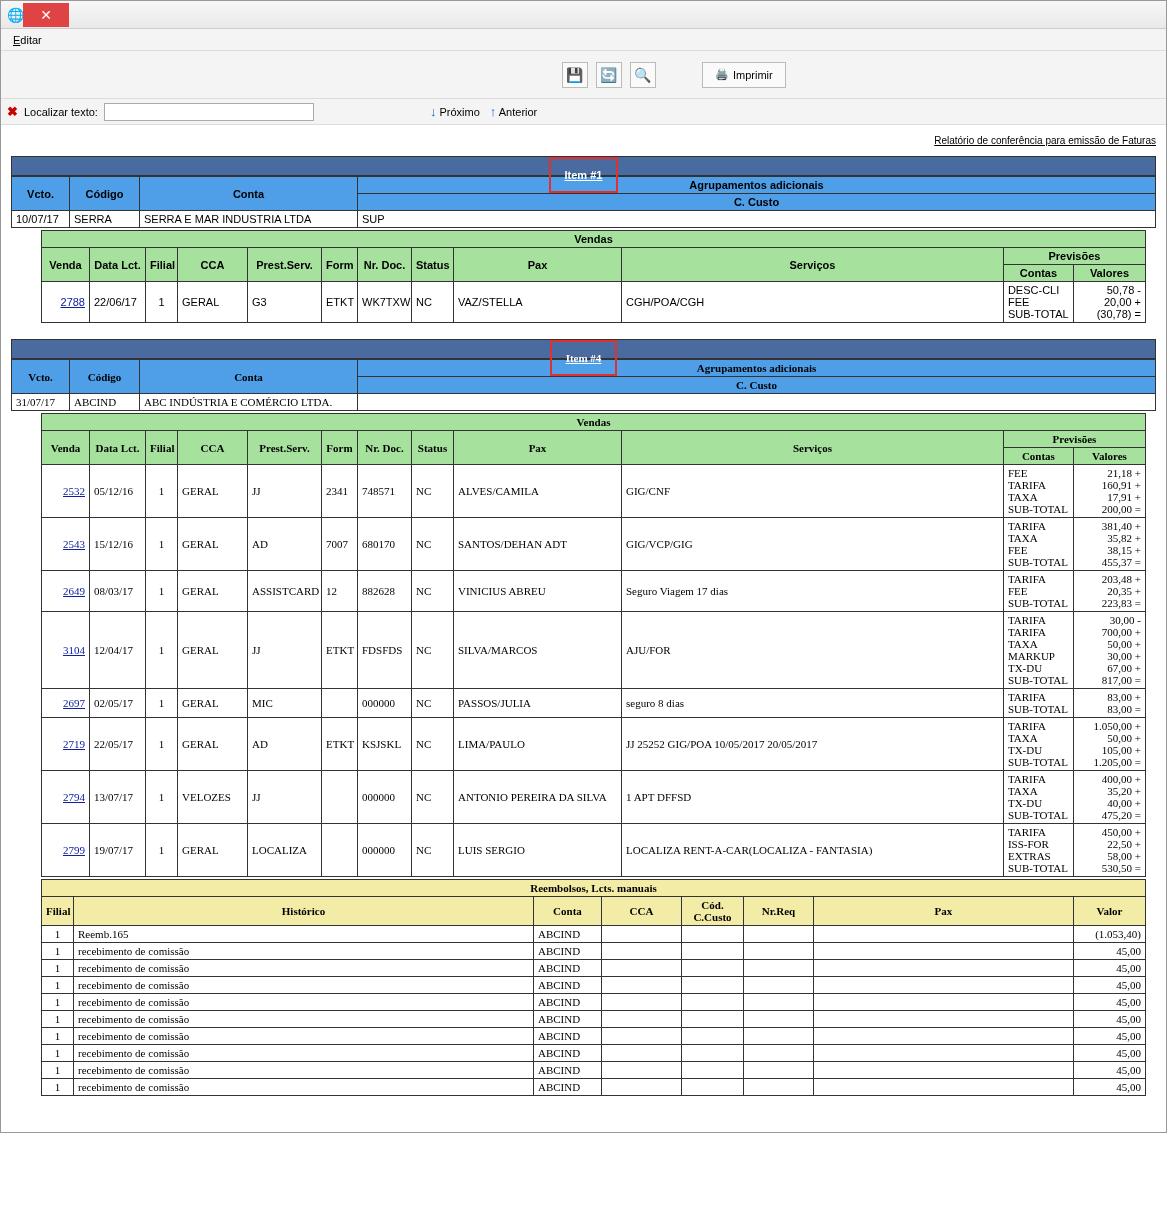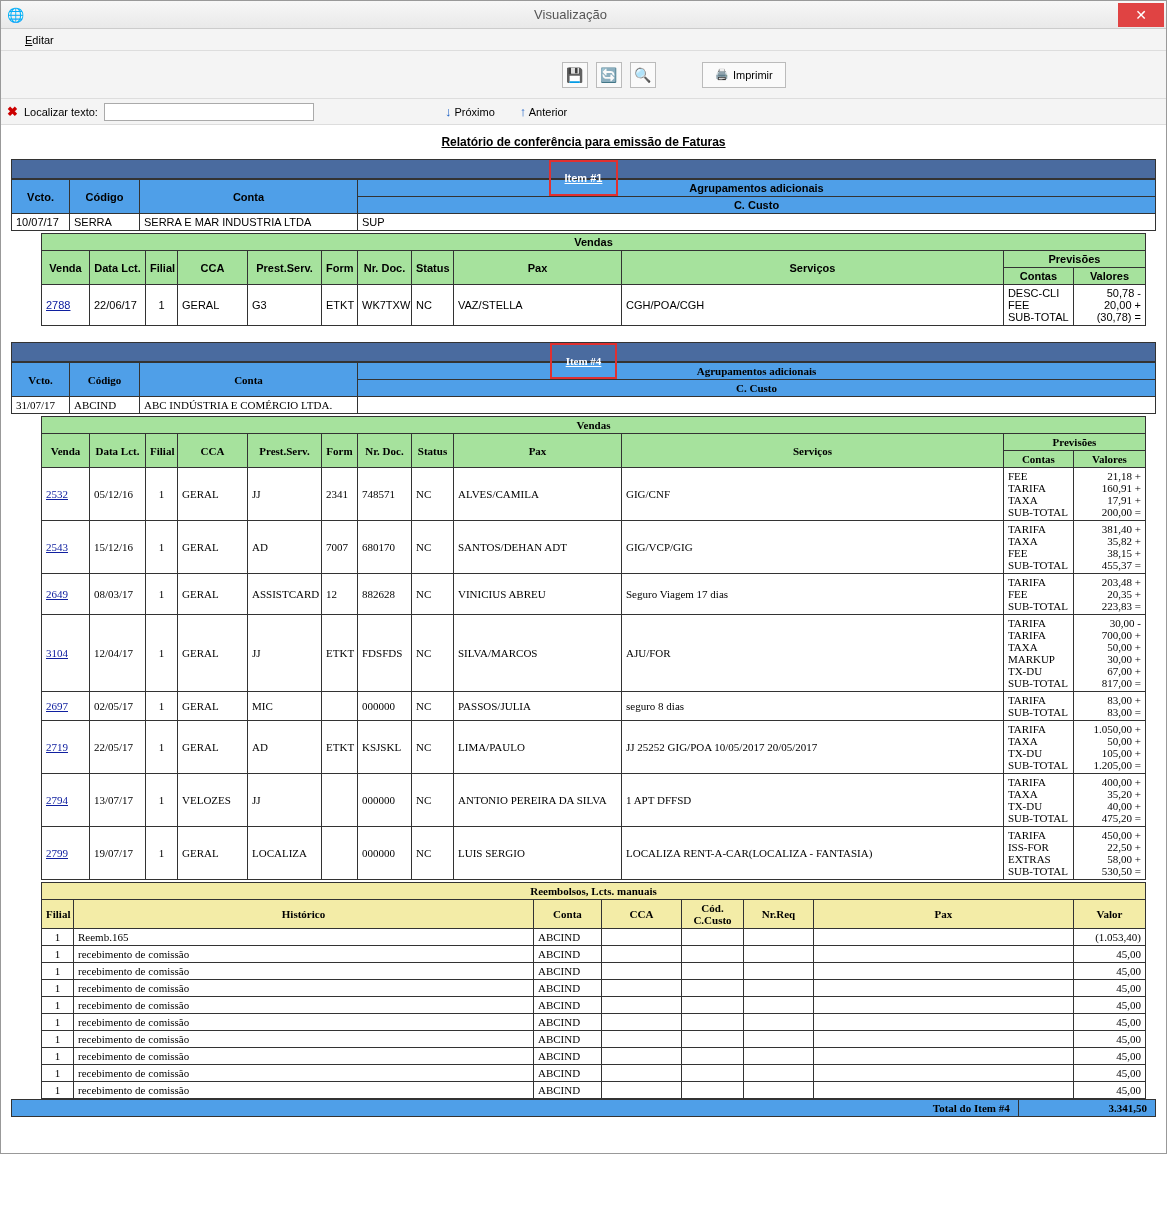--- a/index.html
+++ b/index.html
@@ -44,21 +44,21 @@
     align-items: center;
     justify-content: center;
     font-size: 14px;
     margin-right: 2px;
     cursor: pointer;
   }
   .menubar {
     height: 22px;
     background: #f4f4f4;
     border-bottom: 1px solid #ddd;
-    padding-left: 16px;
+    padding-left: 4px;
     display: flex;
     align-items: center;
   }
   .menubar .menu-item {
     padding: 2px 8px;
     cursor: pointer;
   }
   .menubar .menu-item u { text-decoration: underline; }
   .toolbar-area {
     height: 48px;
@@ -100,32 +100,32 @@
     gap: 6px;
   }
   .searchbar .red-x { color: #c00; font-weight: bold; font-size: 13px; cursor: pointer; }
   .searchbar input {
     width: 210px; height: 18px;
     border: 1px solid #aaa;
     font-size: 11px;
   }
   .searchbar .nav-link {
     cursor: pointer;
-    margin-left: 19px;
+    margin-left: 4px;
   }
   .arrow-down { color: #1a5fc4; font-size: 13px; }
   .arrow-up { color: #1a5fc4; font-size: 13px; }
   .report-body {
     padding: 6px 10px 20px 10px;
   }
   .report-title {
-    text-align: center;
-    font-weight: bold;
+    text-align: right;
+    font-weight: normal;
     text-decoration: underline;
-    font-size: 12px;
+    font-size: 10px;
     padding: 4px 0 10px 0;
   }
   .item-bar {
     background: #4a6b9f;
     color: #fff;
     text-align: center;
     font-weight: bold;
     height: 20px;
     line-height: 20px;
     border: 1px solid #333;
@@ -150,37 +150,36 @@
     border: 1px solid #333;
     padding: 2px 4px;
     background: #fff;
   }
   .tbl { border-collapse: collapse; width: 100%; table-layout: fixed; }
   .tbl th, .tbl td { border: 1px solid #333; padding: 2px 4px; font-size: 11px; }
   .vendas-title { background: #a6e29d; font-weight: bold; text-align: center; }
   .vendas-head th { background: #a6e29d; font-weight: bold; text-align: center; }
   .reemb-title { background: #f3eca7; font-weight: bold; text-align: center; }
   .reemb-head th { background: #f3eca7; font-weight: bold; text-align: center; }
-  .venda-link { color: #1020a0; text-decoration: underline; cursor: pointer; text-align: left; display: block; }
+  .venda-link { color: #1020a0; text-decoration: underline; cursor: pointer; text-align: right; display: block; }
   .total-row { background: #4f9fe8; font-weight: bold; }
   .total-row td { border: 1px solid #333; padding: 2px 8px; }
   .red-box {
     border: 2px solid #e03030;
   }
   .num-right { text-align: right; }
   .center { text-align: center; }
   .indentblock { margin-left: 30px; margin-right: 10px; margin-top: 2px; }
 </style>
 </head>
 <body>
 
 <div class="window">
   <div class="titlebar">
     <span class="app-icon">🌐</span>
-    <span class="title">Visualização</span>
     <span class="close-btn">✕</span>
   </div>
   <div class="menubar">
     <span class="menu-item"><u>E</u><span>ditar</span></span>
   </div>
   <div class="toolbar-area">
     <span class="icon-btn">💾</span>
     <span class="icon-btn">🔄</span>
     <span class="icon-btn">🔍</span>
     <span style="width:30px"></span>
@@ -612,24 +611,16 @@
         <td>ABCIND</td>
         <td></td>
         <td></td>
         <td></td>
         <td></td>
         <td class="num-right">45,00</td>
       </tr>
               </tbody>
             </table>
           </div>
-          <table class="tbl">
-    <tbody>
-              <tr class="total-row">
-      <td style="text-align:right;width:88%">Total do Item #4</td>
-      <td class="num-right">3.341,50</td>
-    </tr>
-  </tbody>
-          </table>
         </div>
       </div>
   </div>
 </div>
 
 </body></html>

